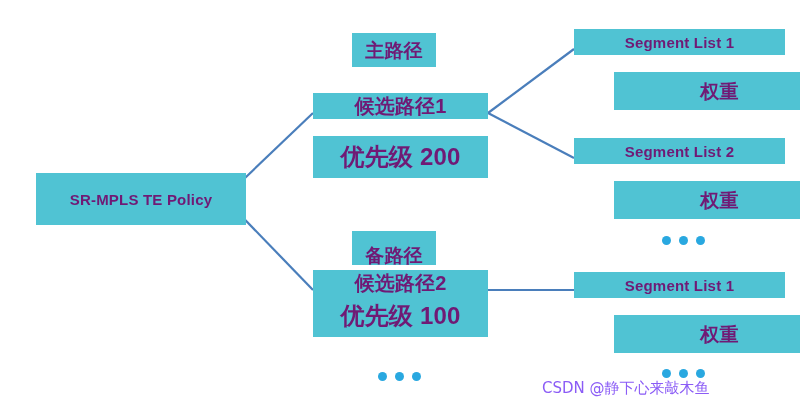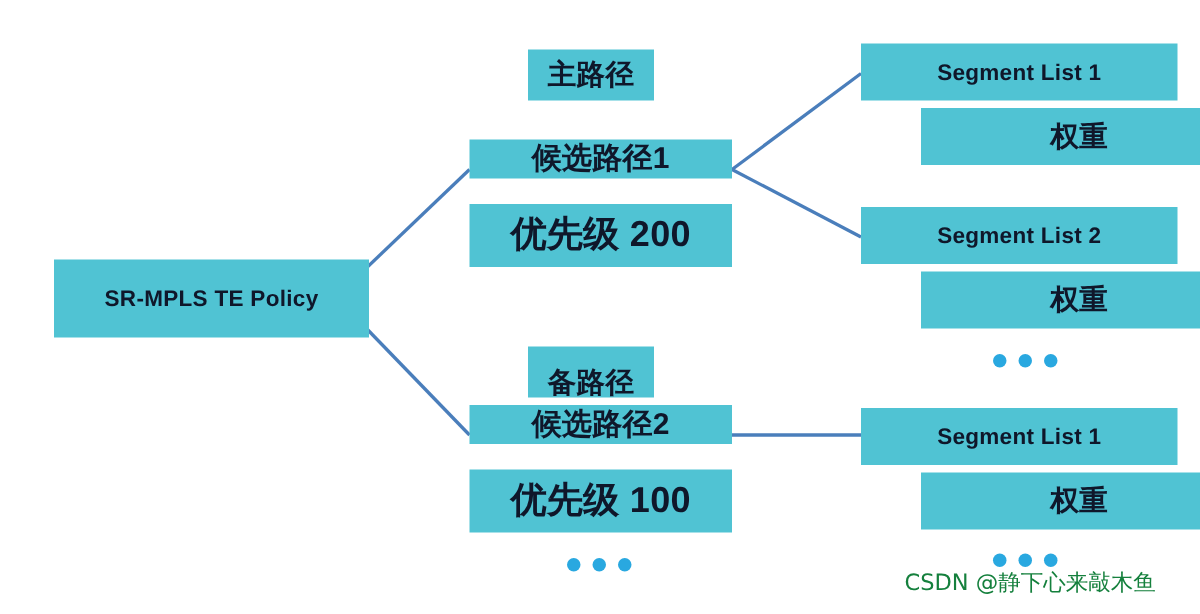--- a/index.html
+++ b/index.html
@@ -21,21 +21,21 @@
     position: absolute;
     left: 0;
     top: 0;
     width: 800px;
     height: 409px;
     pointer-events: none;
   }
   .box {
     position: absolute;
     background: #50c3d3;
-    color: #0f172a;
+    color: #701a75;
     display: flex;
     align-items: center;
     justify-content: center;
     font-weight: bold;
     letter-spacing: 0.2px;
     box-sizing: border-box;
     text-align: center;
     line-height: 1;
   }
   .box.root {
@@ -69,28 +69,28 @@
     height: 26px;
     font-size: 20px;
   }
   .box.mid-prio {
     height: 42px;
     font-size: 24px;
   }
   .cp1-title { top: 93px; }
   .cp1-prio  { top: 136px; }
   .cp2-title { top: 270px; }
-  .cp2-prio  { top: 313px; }
+  .cp2-prio  { top: 295px; }
 
   .box.seg {
     left: 574px;
     width: 211px;
   }
   .box.seg-title {
-    height: 38px;
+    height: 26px;
     font-size: 15px;
   }
   .box.seg-weight {
     height: 38px;
     font-size: 19px;
     margin-left: 40px;
   }
   .sl1-title  { top: 29px; }
   .sl1-weight { top: 72px; }
   .sl2-title  { top: 138px; }
@@ -110,24 +110,24 @@
     height: 9px;
     border-radius: 50%;
     background: #29a8e0;
   }
   .dots-right   { left: 662px; top: 236px; }
   .dots-mid     { left: 378px; top: 372px; }
   .dots-bottom  { left: 662px; top: 369px; }
 
   .watermark {
     position: absolute;
-    left: 603px;
+    left: 542px;
     top: 379px;
     font-size: 15px;
-    color: #15803d;
+    color: #8b5cf6;
     font-family: "DejaVu Sans", "Liberation Sans", sans-serif;
     white-space: nowrap;
   }
 </style>
 </head>
 <body>
 
 <div id="canvas">
 
   <svg class="connector-layer" viewBox="0 0 800 409" width="800" height="409">

